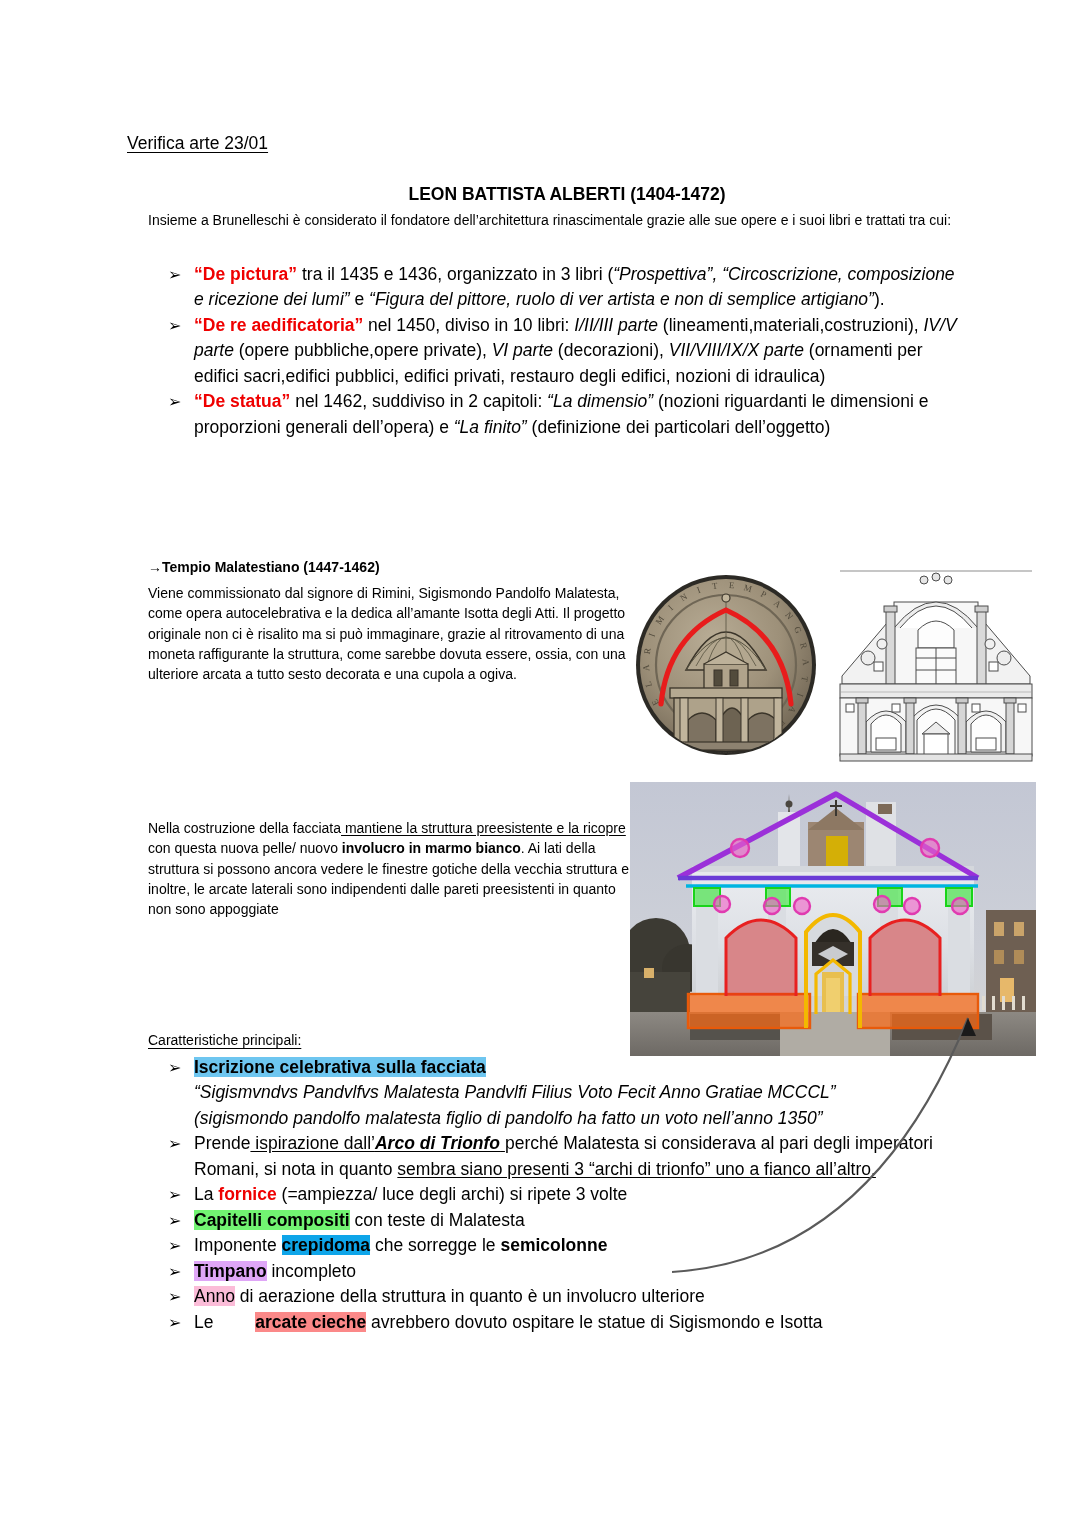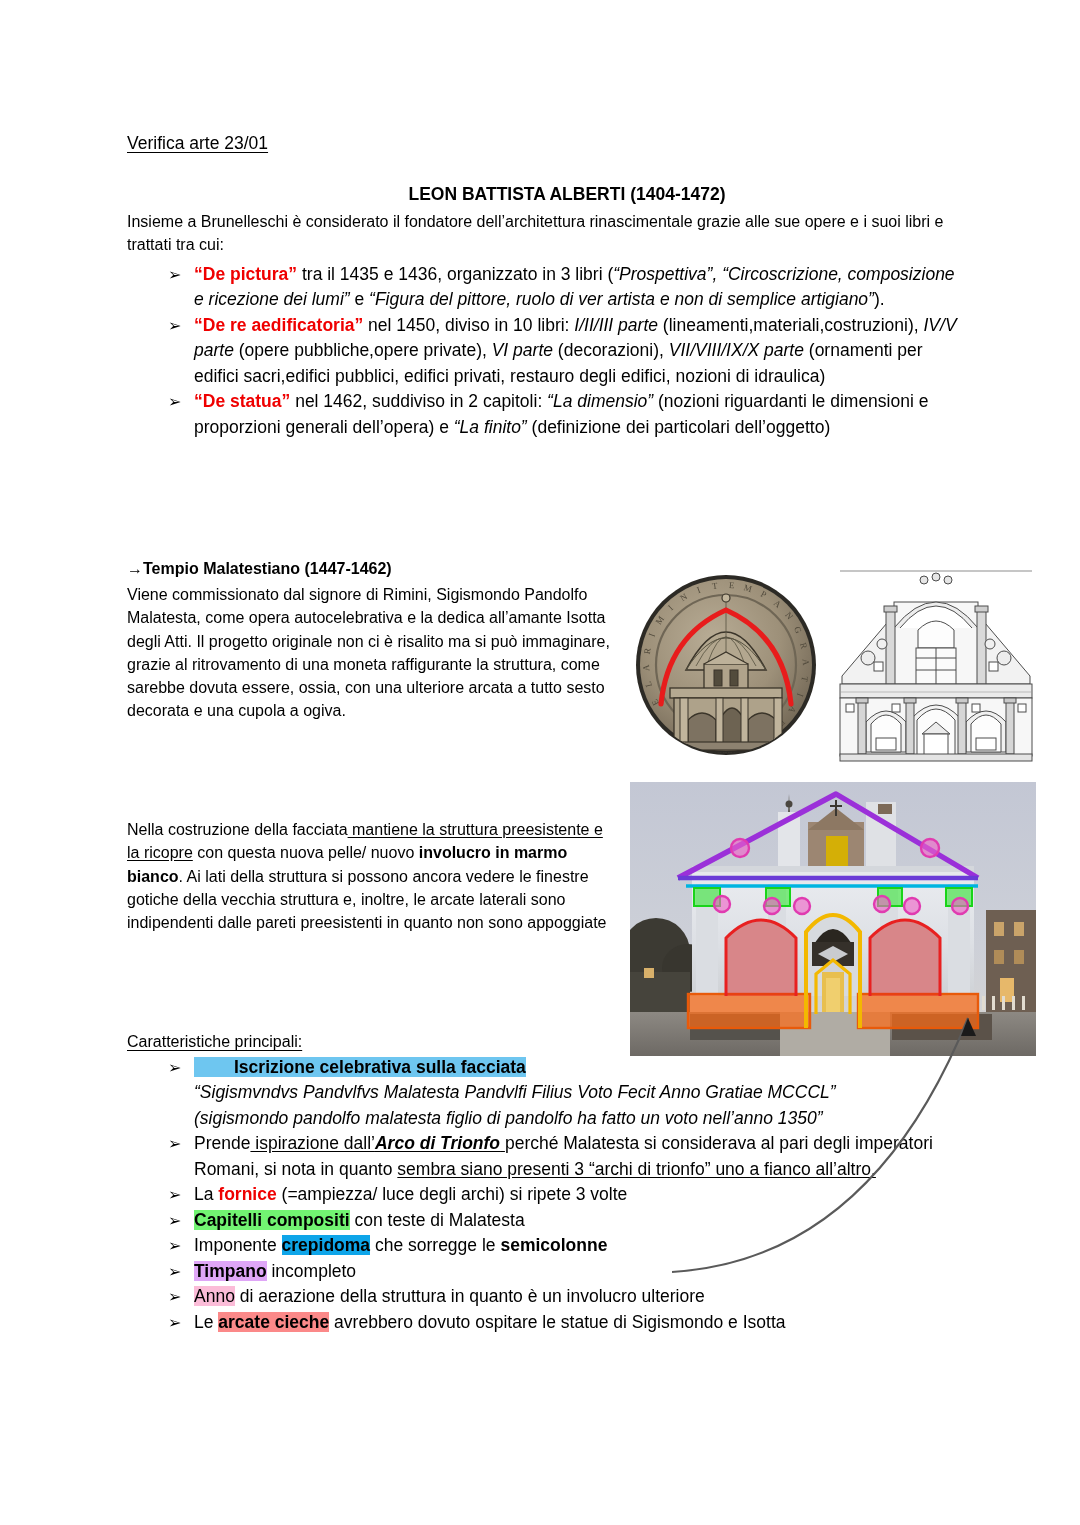--- a/index.html
+++ b/index.html
@@ -19,46 +19,46 @@
     position:absolute; left:127px; top:132px;
     font-size:17.5px; line-height:1.35;
     text-decoration:underline; text-underline-offset:3px;
   }
   .heading-center {
     position:absolute; left:127px; top:184px; width:820px;
     font-size:17.5px; font-weight:bold; text-align:center;
     padding-left:60px;
   }
   .para {
-    position:absolute; font-size:16px; line-height:1.455;
+    position:absolute; font-size:14px; line-height:1.455;margin-left:21px;
   }
   .p-intro { left:127px; top:210px; width:825px; }
 
   
   .blist { position:absolute; font-size:17.5px; line-height:1.455; }
   .bullet-row { display:flex; align-items:flex-start; margin-bottom:0px; }
   .bullet-mark {
     width:26px; flex:0 0 26px; color:#000;
     font-size:16px; line-height:1.52; padding-top:1px;
   }
   .bullet-body { flex:1 1 auto; }
 
   .red-it { color:#ef0000; font-weight:bold; }
   .it { font-style:italic; }
   .bd { font-weight:bold; }
   .ul { text-decoration:underline; text-underline-offset:2px; }
   .bdit { font-weight:bold; font-style:italic; }
 
   
-  .hl-cyan   { background:#6ec6f0;padding-left:40px; }
+  .hl-cyan   { background:#6ec6f0; }
   .hl-green  { background:#72f472; }
   .hl-orange { background:#0ea5e9; }
   .hl-violet { background:#dfa6f7; }
   .hl-pink   { background:#fbbcd8; }
-  .hl-red    { background:#fb8989; }
+  .hl-red    { background:#fb8989;margin-left:37px; }
 
   
   .coin-wrap {
     position:absolute; left:626px; top:566px; width:200px; height:198px;
   }
   .draw-wrap {
     position:absolute; left:838px; top:566px; width:196px; height:197px;
   }
   .photo-wrap {
     position:absolute; left:630px; top:782px; width:406px; height:274px;

